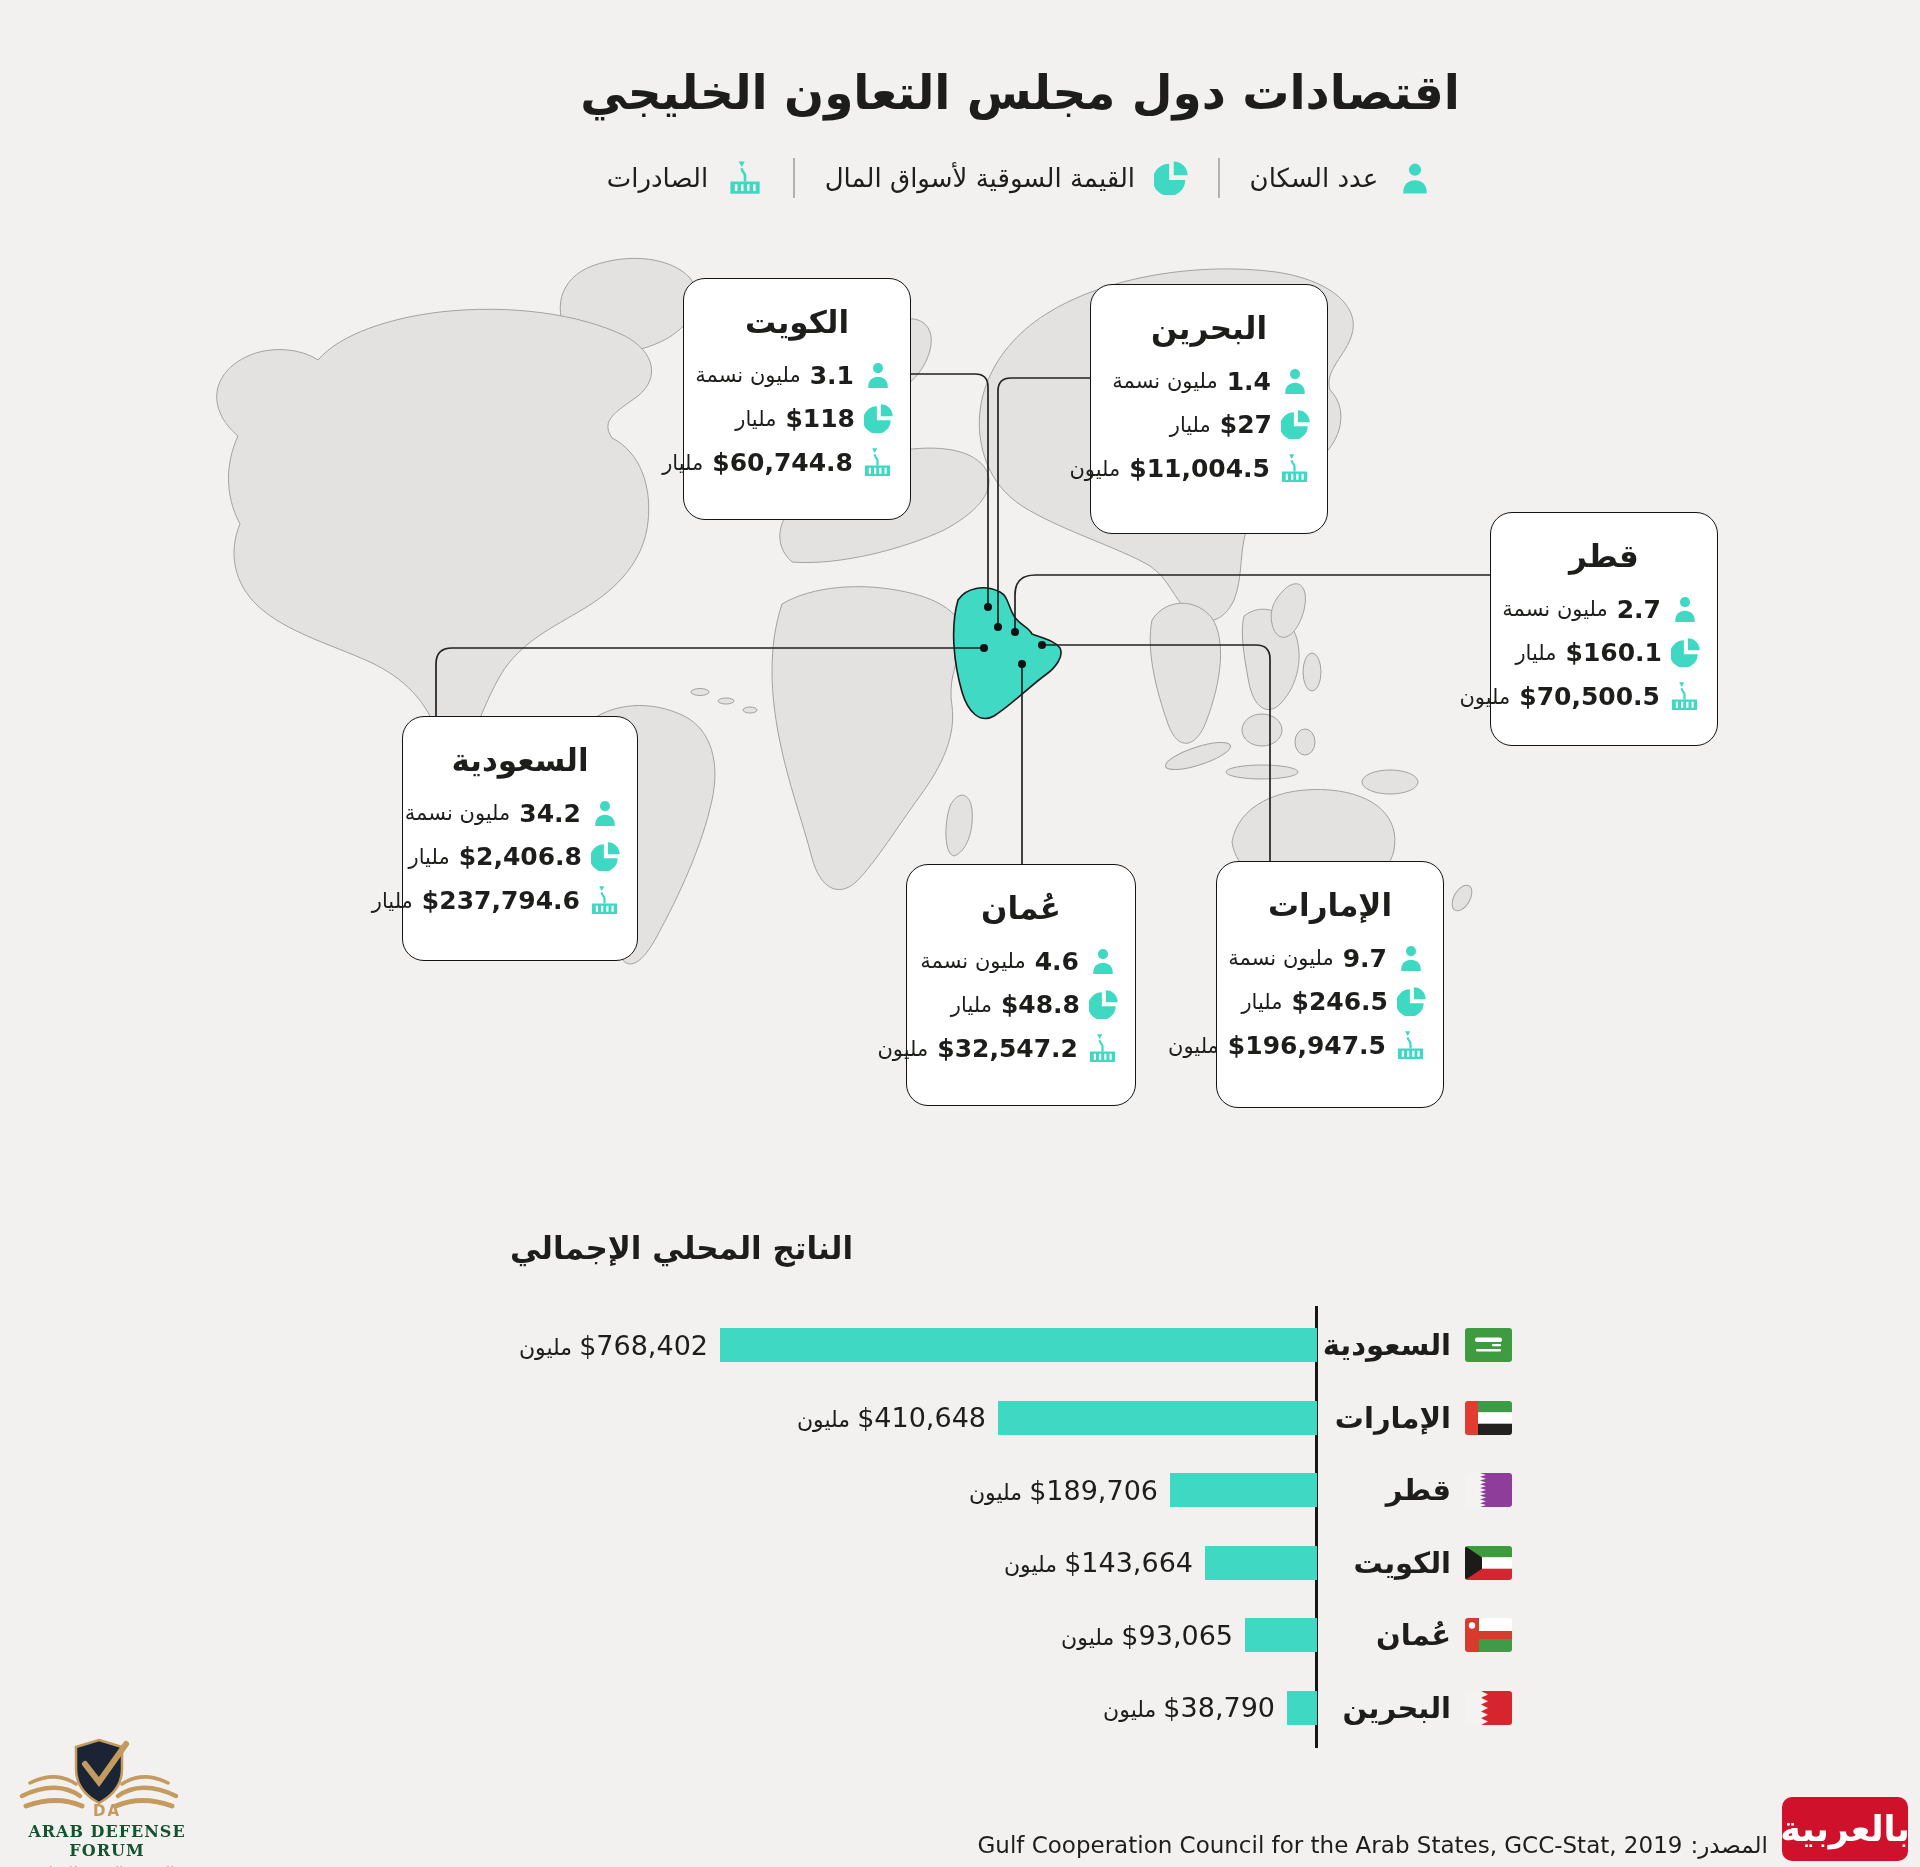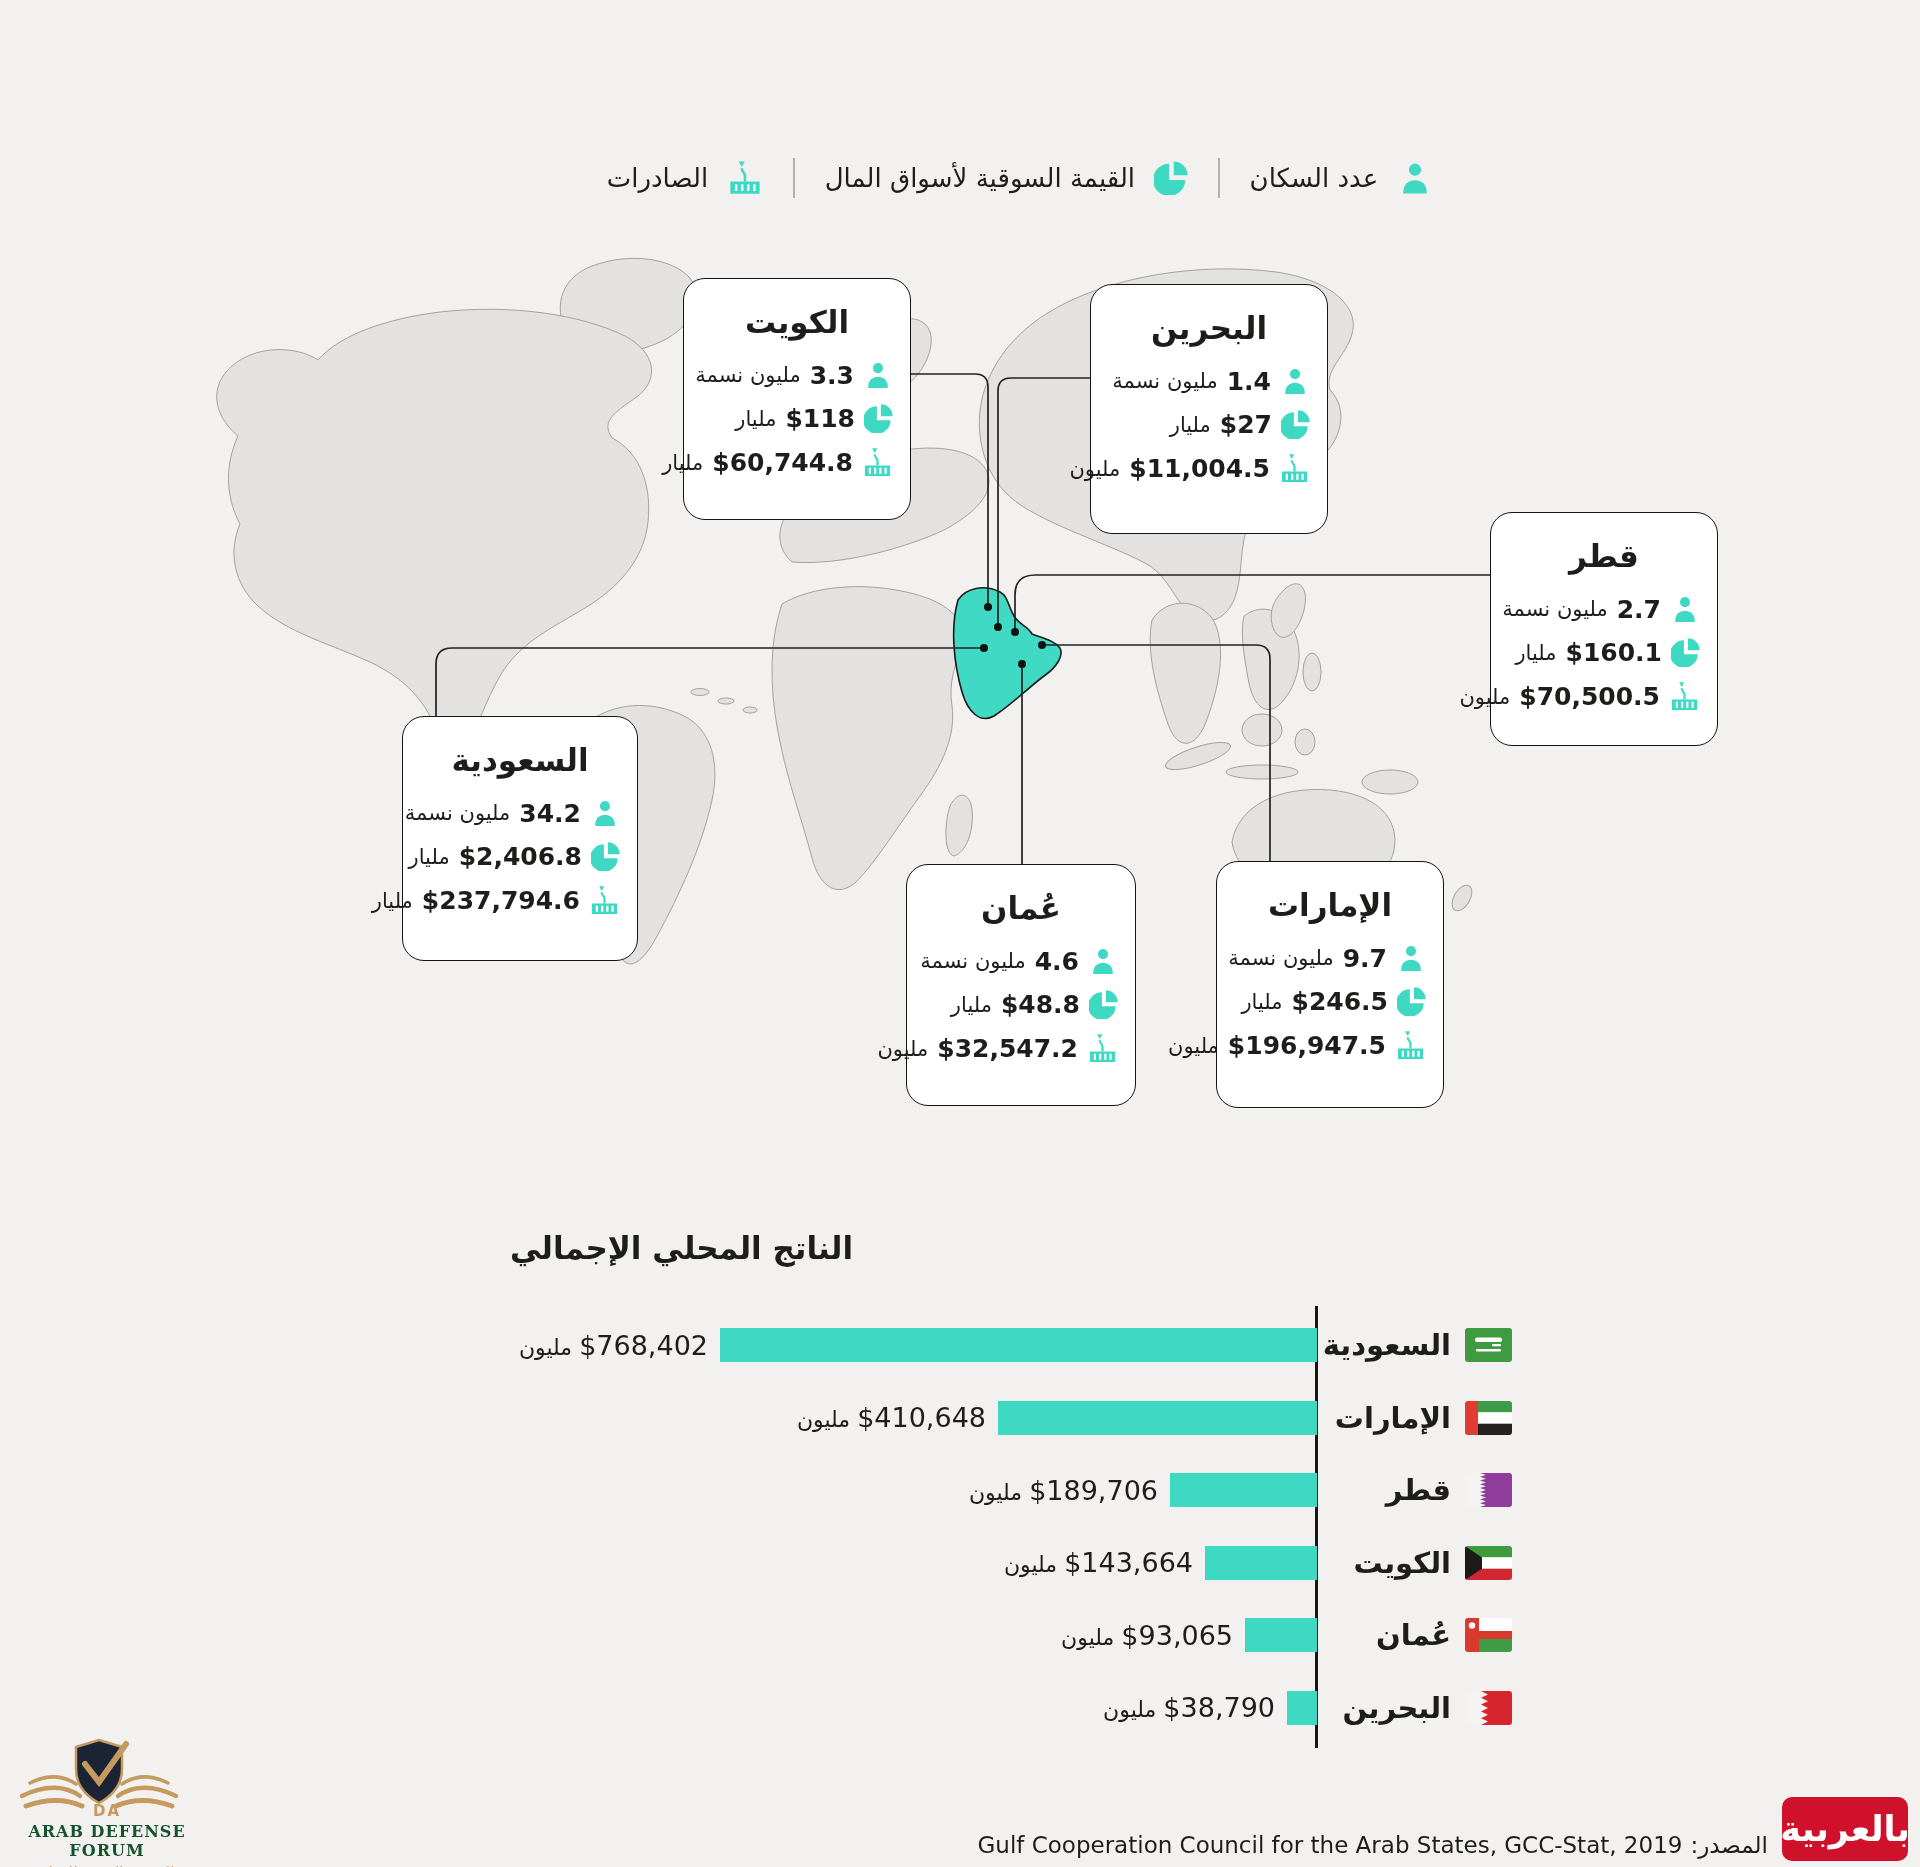--- a/index.html
+++ b/index.html
@@ -177,20 +177,21 @@
     <g fill="#111111">
       <circle cx="988" cy="607" r="4"></circle>
       <circle cx="998" cy="627" r="4"></circle>
       <circle cx="1015" cy="632" r="4"></circle>
       <circle cx="984" cy="648" r="4"></circle>
       <circle cx="1022" cy="664" r="4"></circle>
       <circle cx="1042" cy="645" r="4"></circle>
     </g>
   </svg>
 
+  <h1 class="main-title">اقتصادات دول مجلس التعاون الخليجي</h1>
 
   <div class="legend">
     <div class="legend-item">
       <svg class="ticon" width="36" height="36" fill="currentColor">
           <use href="#sym-person"></use>
         </svg>
       <span>عدد السكان</span>
     </div>
     <div class="legend-sep"></div>
     <div class="legend-item">
@@ -208,21 +209,21 @@
     </div>
   </div>
 
   <div class="card card-kuwait">
     <div class="card-title">الكويت</div>
     <div class="card-rows">
       <div class="crow">
         <svg class="ticon" width="30" height="30" fill="currentColor">
             <use href="#sym-person"></use>
           </svg>
-        <span class="cval">3.3</span>
+        <span class="cval">3.1</span>
         <span class="cunit">مليون نسمة</span>
       </div>
       <div class="crow">
         <svg class="ticon" width="29" height="29" fill="currentColor">
             <use href="#sym-pie"></use>
           </svg>
         <span class="cval">$118</span>
         <span class="cunit">مليار</span>
       </div>
       <div class="crow">

